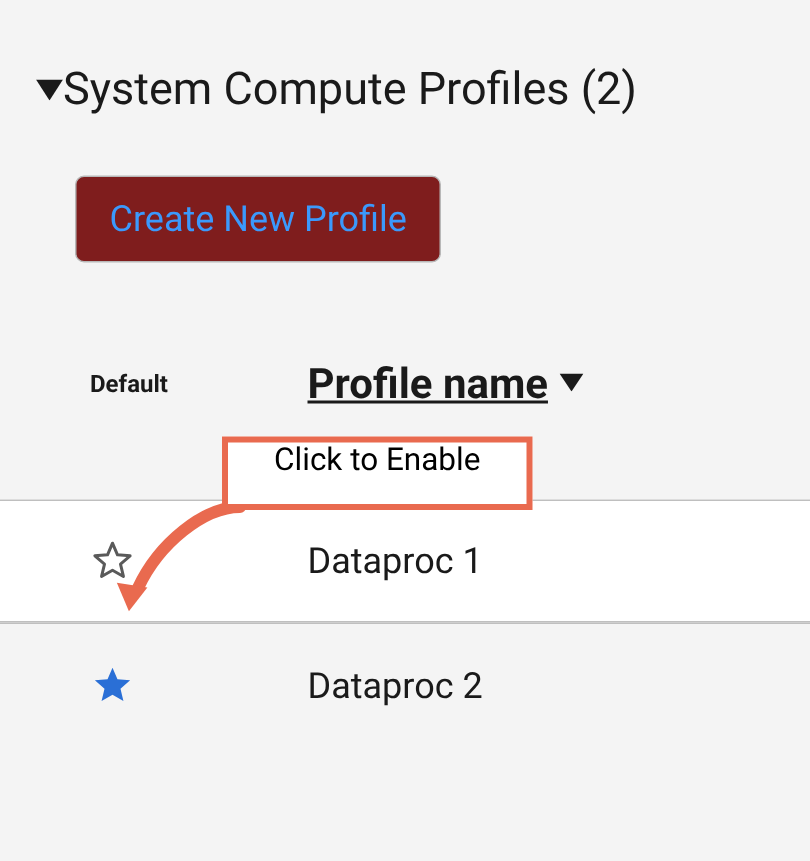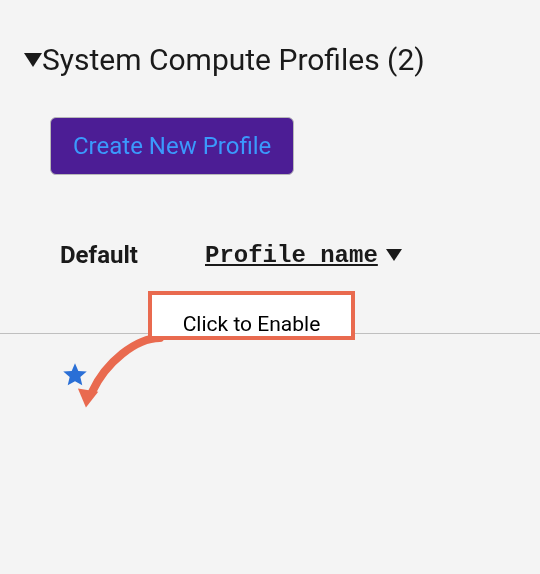--- a/index.html
+++ b/index.html
@@ -45,21 +45,21 @@
   
   .actions {
     display: flex;
     align-items: center;
     gap: 26px;
     padding: 40px 0 0 50px;
   }
   .btn-create {
     font-size: 24px;
     color: var(--link);
-    background: #4c1d95;
+    background: #7f1d1d;
     border: 1px solid var(--border);
     border-radius: 6px;
     padding: 14px 22px;
     cursor: pointer;
     font-family: inherit;
   }
   .link-import {
     font-size: 26px;
     color: var(--link);
     cursor: pointer;
@@ -70,32 +70,31 @@
     margin-top: 60px;
   }
   .thead {
     display: flex;
     align-items: center;
     padding: 0 0 0 60px;
     height: 40px;
   }
   .col-default {
     width: 145px;
-    font-size: 24px;
+    font-size: 16px;
     font-weight: 700;
   }
   .col-name {
-    font-size: 24px;
+    font-size: 28px;
     font-weight: 700;
     text-decoration: underline;
     display: flex;
     align-items: center;
     gap: 8px;
     cursor: pointer;
-    font-family: Liberation Mono, monospace;
   }
   .sort-caret svg { display: block; }
 
   
   .rows {
     margin-top: 58px;
   }
   .row {
     display: flex;
     align-items: center;
@@ -125,21 +124,21 @@
   
   .annot-box {
     position: absolute;
     left: 148px;
     top: 291px;
     width: 207px;
     height: 49px;
     background: #fff;
     border: 4px solid var(--annot-border);
     display: flex;
-    align-items: flex-end;
+    align-items: flex-start;
     justify-content: center;
     font-size: 21px;
     font-weight: 400;
     color: #000;
     z-index: 10;
   }
   .annot-tip {
     position: absolute;
     left: 75px;
     top: 385px;
@@ -186,29 +185,40 @@
         <span class="sort-caret">
           <svg width="16" height="12" viewBox="0 0 16 12">
               <polygon points="0,0 16,0 8,12" fill="#1a1a1a"></polygon>
             </svg>
         </span>
       </div>
     </div>
 
     <div class="rows">
 
+      <div class="row first">
+        <div class="star-cell">
+          <span class="star">
+            <svg viewBox="0 0 24 24">
+                <path d="M12 2.5l2.65 6.2 6.75.55-5.14 4.42 1.57 6.58L12 16.9l-5.83 3.35 1.57-6.58L2.6 9.25l6.75-.55L12 2.5z" fill="none" stroke="#5a5a5a" stroke-width="1.6" stroke-linejoin="round"></path>
+              </svg>
+          </span>
+        </div>
+        <div class="name-cell">Dataproc 1</div>
+      </div>
 
       <div class="row">
         <div class="star-cell">
           <span class="star">
             <svg viewBox="0 0 24 24">
                 <path d="M12 2.5l2.65 6.2 6.75.55-5.14 4.42 1.57 6.58L12 16.9l-5.83 3.35 1.57-6.58L2.6 9.25l6.75-.55L12 2.5z" fill="#2a6fd6"></path>
               </svg>
           </span>
         </div>
+        <div class="name-cell">Dataproc 2</div>
       </div>
 
     </div>
   </div>
 
   <div class="annot-box">
     <span>Click to Enable</span>
   </div>
   <svg class="annot-arrow" viewBox="0 0 80 70">
     <path d="M74 6 C 50 6, 20 30, 6 60" stroke="#e96a4f" stroke-width="8" fill="none" stroke-linecap="round"></path>

